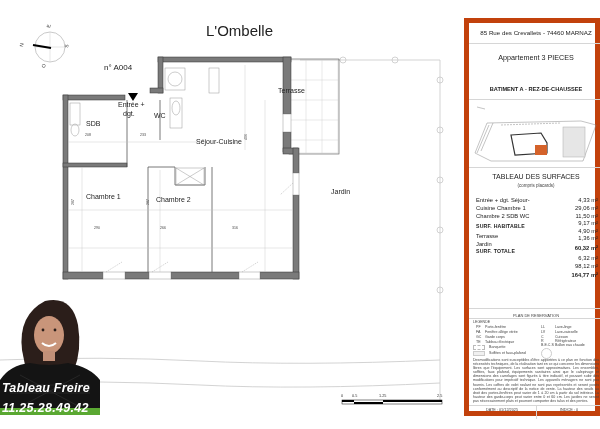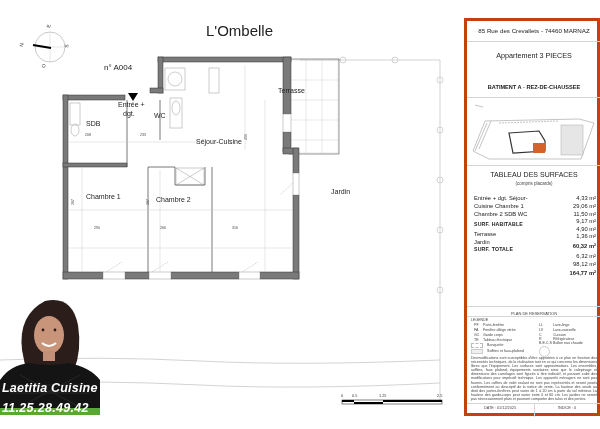--- a/index.html
+++ b/index.html
@@ -4,21 +4,21 @@
 <style>
   html, body { margin: 0; padding: 0; background: #ffffff; }
   body { width: 600px; height: 429px; position: relative; overflow: hidden;
          font-family: "Liberation Sans", sans-serif; color: #222; }
   .abs { position: absolute; }
   .title { left: 0; width: 465px; top: 22px; text-align: center; font-size: 15px; color: #222; margin-left: 7px; }
   .plan { left: 0; top: 0; width: 460px; height: 429px; }
   .room-label { position: absolute; font-size: 7px; color: #222; white-space: nowrap; }
   .lot-label { position: absolute; left: 104px; top: 63px; font-size: 8px; }
   
-  .panel { left: 464px; top: 18px; width: 136px; height: 398px; border: 3px solid #c2410c; box-sizing: border-box; }
+  .panel { left: 464px; top: 18px; width: 136px; height: 398px; border: 5px solid #c2410c; box-sizing: border-box; }
   .addr { position: absolute; left: 0; width: 134px; top: 6px; text-align: center; font-size: 6.2px; }
   .apt { position: absolute; left: 0; width: 134px; top: 30px; text-align: center; font-size: 7.2px; line-height: 10px; }
   .bat { position: absolute; left: 0; width: 134px; top: 63px; text-align: center; font-size: 5.6px; font-weight: bold; }
   .hr { position: absolute; left: 0; width: 134px; height: 0; border-top: 1px solid #d6d6d6; }
   .tab-title { position: absolute; left: 0; width: 134px; top: 150px; text-align: center; font-size: 7px; }
   .tab-sub { position: absolute; left: 0; width: 134px; top: 160px; text-align: center; font-size: 4.5px; color: #444; }
   .srow { position: absolute; left: 7px; width: 122px; font-size: 5.8px; height: 8px; }
   .srow .l { position: absolute; left: 0; }
   .srow .r { position: absolute; right: 0; }
   .srow.bold .l { font-weight: bold; font-size: 5.2px; letter-spacing: 0.2px; }
@@ -309,14 +309,14 @@
   <circle cx="43" cy="35" r="1.4" fill="#2b1e1a"></circle>
   <circle cx="55" cy="35" r="1.4" fill="#2b1e1a"></circle>
 
   <rect x="43" y="56" width="12" height="10" fill="#c29078"></rect>
 
   <path d="M0,120 L0,85 Q10,70 30,68 Q49,72 68,68 Q90,72 100,85 L100,120 Z" fill="#141414"></path>
   <path d="M10,90 L90,90 M10,98 L90,98 M20,80 L80,112 M80,80 L20,112" stroke="#333" stroke-width="0.6"></path>
 
   <rect x="0" y="113" width="100" height="7" fill="#5aa832"></rect>
 </svg>
-<div class="agent-name">Laetitia Cuisine</div>
+<div class="agent-name">Tableau Freire</div>
 <div class="agent-phone">11.25.28.49.42</div>
 
 </body></html>

